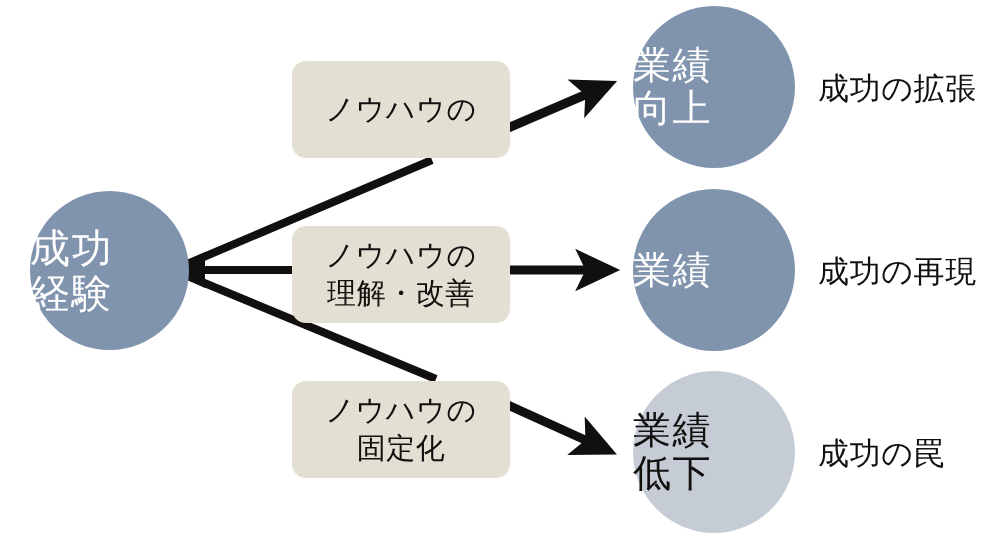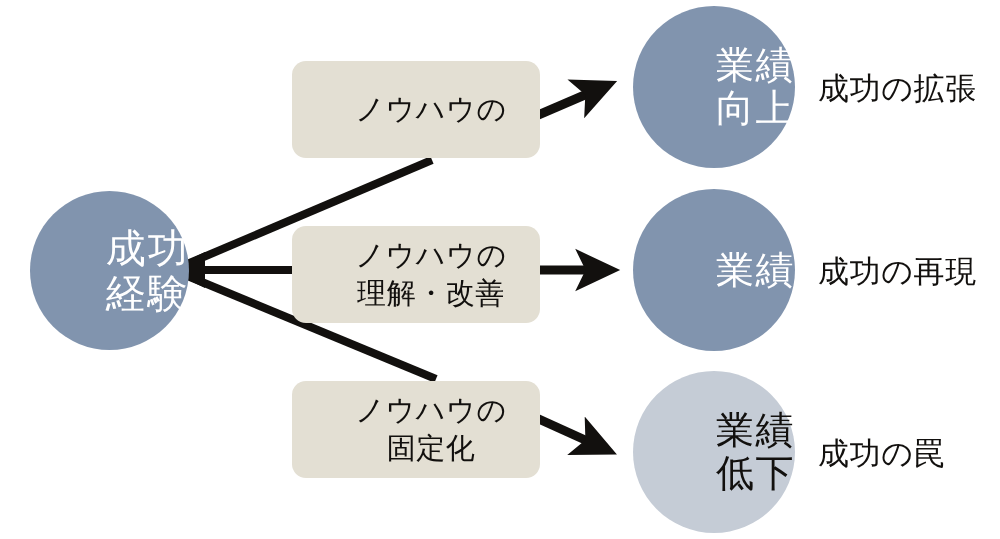--- a/index.html
+++ b/index.html
@@ -21,21 +21,21 @@
     width: 1000px; height: 539px;
     pointer-events: none;
   }
 
   
   .node-circle {
     position: absolute;
     border-radius: 50%;
     display: flex;
     flex-direction: column;
-    align-items: flex-end;
+    align-items: flex-start;
     justify-content: center;
     line-height: 1.12;
     letter-spacing: 0.04em;
     text-align: center;
   }
   .source-circle {
     left: 30px;
     top: 191px;
     width: 159px;
     height: 159px;
@@ -66,21 +66,20 @@
     display: flex;
     flex-direction: column;
     align-items: center;
     justify-content: center;
     color: #12100e;
     font-size: 29px;
     line-height: 1.28;
     letter-spacing: 0.02em;
     text-align: center;
     z-index: 3;
-    padding-left: 30px;
   }
   .box-swap   { top: 61px; }
   .box-improve{ top: 226px; }
   .box-fix    { top: 381px; }
 
   
   .caption {
     position: absolute;
     left: 818px;
     color: #12100e;

